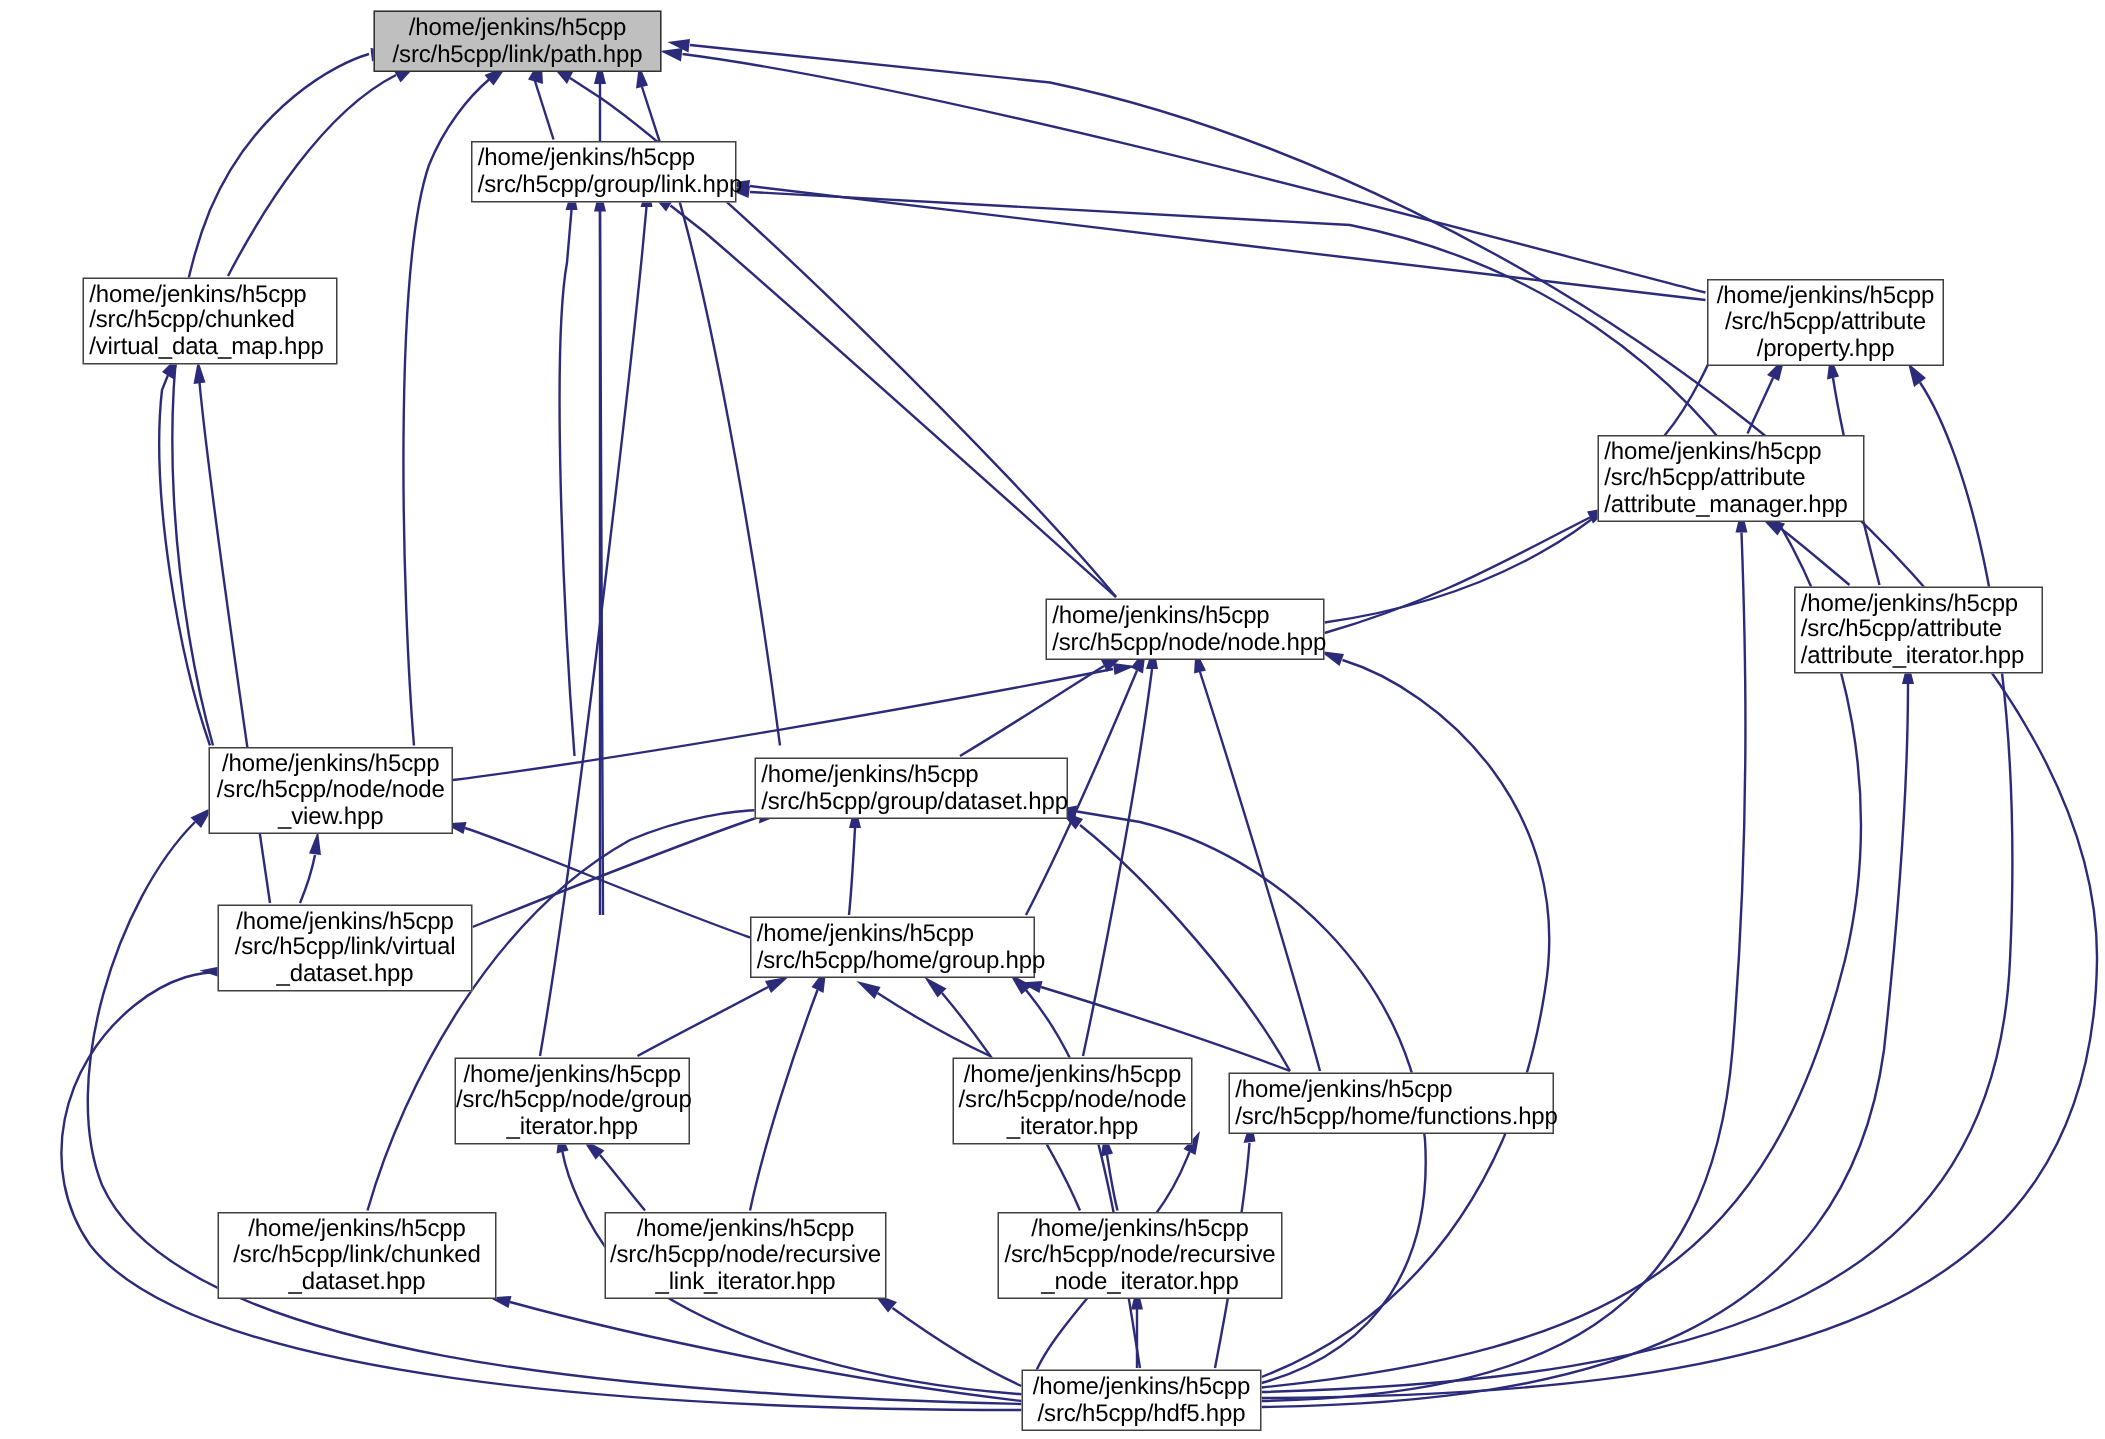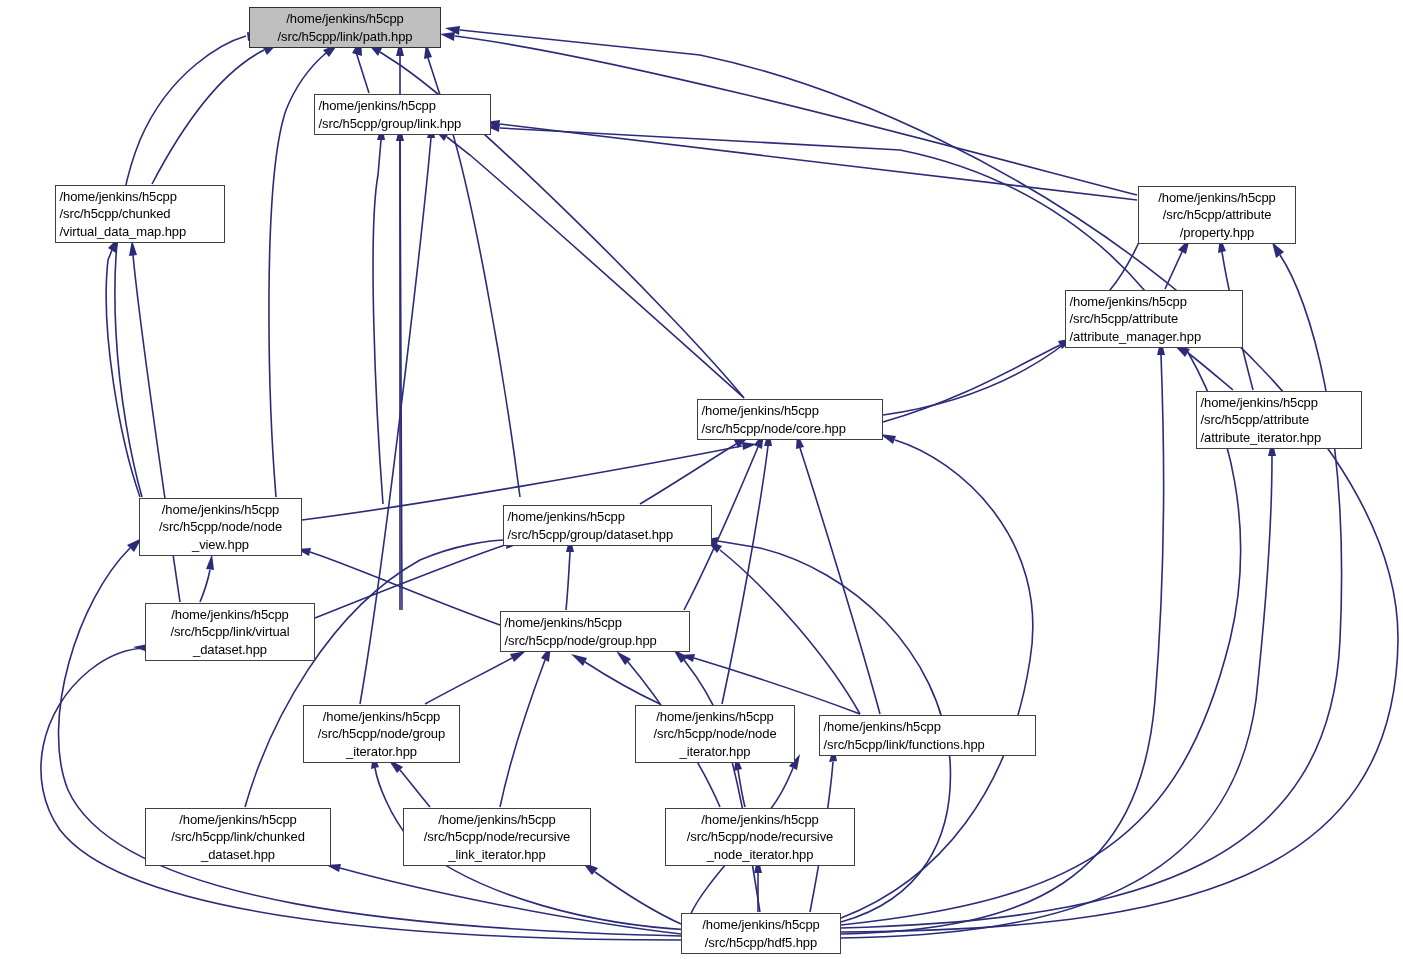--- a/index.html
+++ b/index.html
@@ -31,21 +31,21 @@
   }
   .edge-head {
     fill: #2b2b7a;
     stroke: none;
   }
   .node-box {
     position: absolute;
     box-sizing: border-box;
     border: 1.2px solid #404040;
     background: #ffffff;
-    font-size: 13px;
+    font-size: 16px;
     line-height: 17.4px;
     color: #000000;
     text-align: center;
     display: flex;
     flex-direction: column;
     justify-content: center;
     align-items: center;
     white-space: pre;
     letter-spacing: -0.1px;
   }
@@ -254,21 +254,21 @@
   </div>
 
   <div class="node-box" style="left:1065px;top:290px;width:178px;height:58px;">
     <span class="node-label lal">/home/jenkins/h5cpp</span>
     <span class="node-label lal">/src/h5cpp/attribute</span>
     <span class="node-label lal">/attribute_manager.hpp</span>
   </div>
 
   <div class="node-box" style="left:697px;top:399px;width:186px;height:41px;">
     <span class="node-label lal">/home/jenkins/h5cpp</span>
-    <span class="node-label lal">/src/h5cpp/node/core.hpp</span>
+    <span class="node-label lal">/src/h5cpp/node/node.hpp</span>
   </div>
 
   <div class="node-box" style="left:1196px;top:391px;width:166px;height:58px;">
     <span class="node-label lal">/home/jenkins/h5cpp</span>
     <span class="node-label lal">/src/h5cpp/attribute</span>
     <span class="node-label lal">/attribute_iterator.hpp</span>
   </div>
 
   <div class="node-box" style="left:139px;top:498px;width:163px;height:58px;">
     <span class="node-label">/home/jenkins/h5cpp</span>
@@ -282,38 +282,38 @@
   </div>
 
   <div class="node-box" style="left:145px;top:603px;width:170px;height:58px;">
     <span class="node-label">/home/jenkins/h5cpp</span>
     <span class="node-label">/src/h5cpp/link/virtual</span>
     <span class="node-label">_dataset.hpp</span>
   </div>
 
   <div class="node-box" style="left:500px;top:611px;width:190px;height:41px;">
     <span class="node-label lal">/home/jenkins/h5cpp</span>
-    <span class="node-label lal">/src/h5cpp/node/group.hpp</span>
+    <span class="node-label lal">/src/h5cpp/home/group.hpp</span>
   </div>
 
   <div class="node-box" style="left:303px;top:705px;width:157px;height:58px;">
     <span class="node-label">/home/jenkins/h5cpp</span>
     <span class="node-label">/src/h5cpp/node/group</span>
     <span class="node-label">_iterator.hpp</span>
   </div>
 
   <div class="node-box" style="left:635px;top:705px;width:160px;height:58px;">
     <span class="node-label">/home/jenkins/h5cpp</span>
     <span class="node-label">/src/h5cpp/node/node</span>
     <span class="node-label">_iterator.hpp</span>
   </div>
 
   <div class="node-box" style="left:819px;top:715px;width:217px;height:41px;">
     <span class="node-label lal">/home/jenkins/h5cpp</span>
-    <span class="node-label lal">/src/h5cpp/link/functions.hpp</span>
+    <span class="node-label lal">/src/h5cpp/home/functions.hpp</span>
   </div>
 
   <div class="node-box" style="left:145px;top:808px;width:186px;height:58px;">
     <span class="node-label">/home/jenkins/h5cpp</span>
     <span class="node-label">/src/h5cpp/link/chunked</span>
     <span class="node-label">_dataset.hpp</span>
   </div>
 
   <div class="node-box" style="left:403px;top:808px;width:188px;height:58px;">
     <span class="node-label">/home/jenkins/h5cpp</span>

